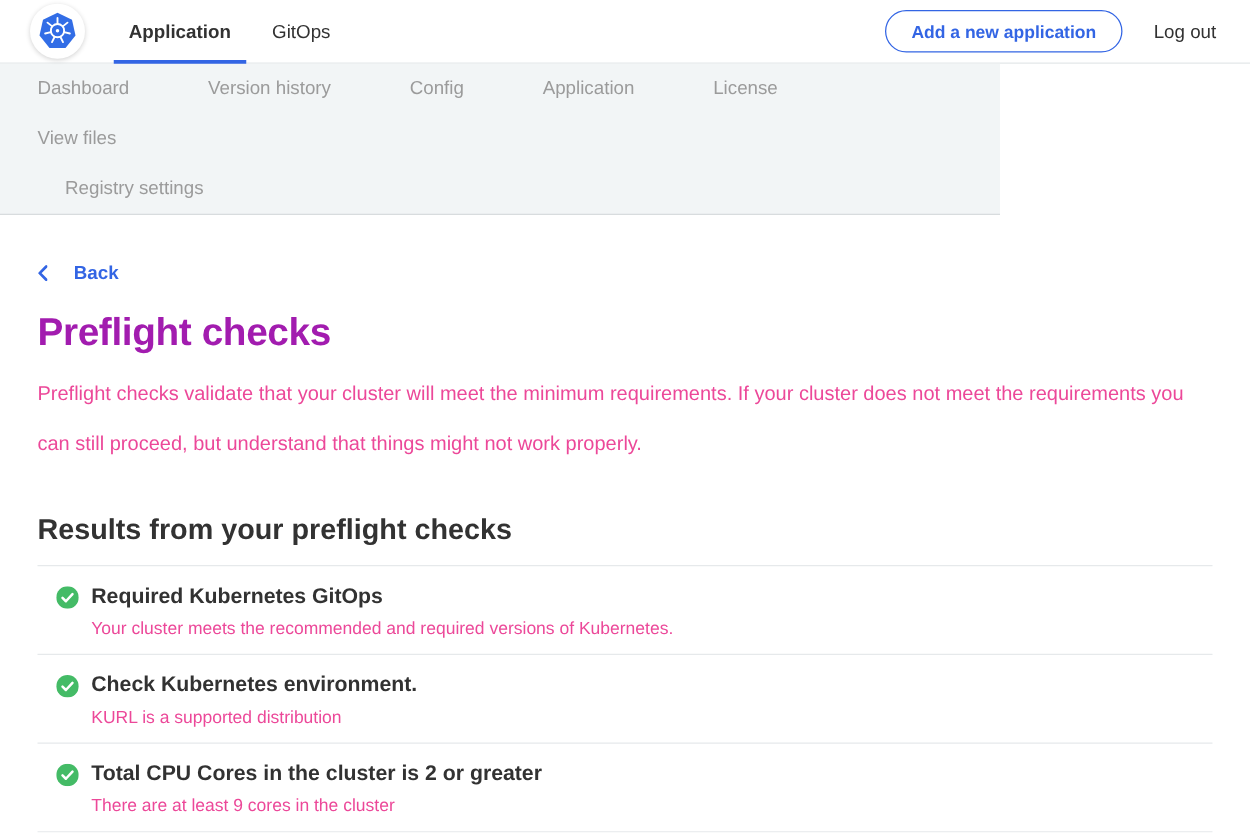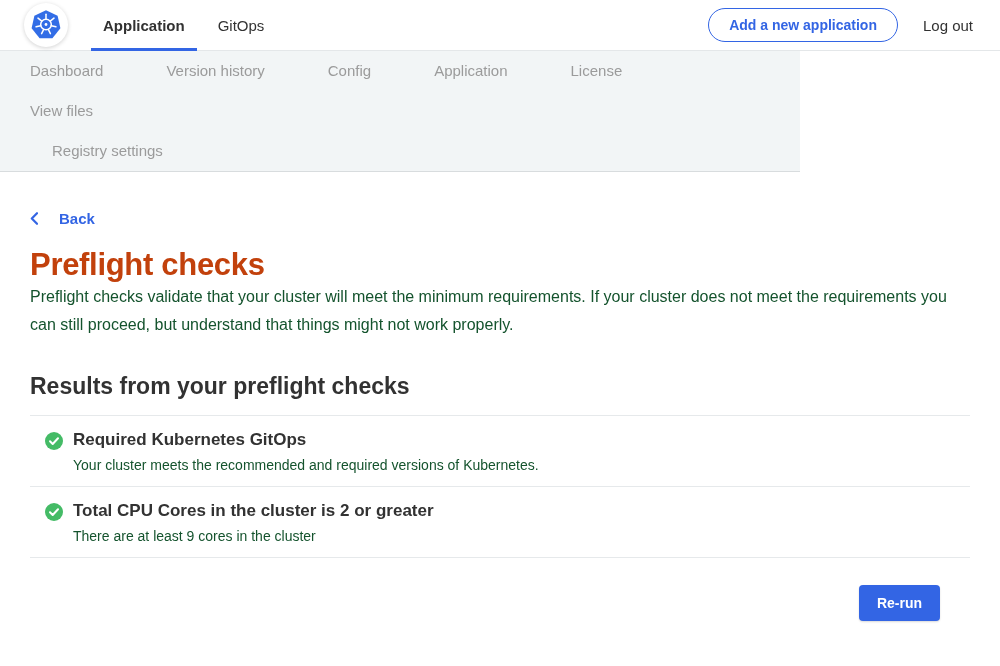--- a/index.html
+++ b/index.html
@@ -31,32 +31,32 @@
   .subnav-item { line-height: 40px; font-size: 15px; color: #9b9b9b; margin-right: 63px;
     cursor: pointer; white-space: nowrap; }
   .subnav-item.indent { margin-left: 22px; }
   .subnav-break { flex-basis: 100%; height: 0; }
 
   
   .content { padding: 0 30px; }
   .back-link { margin-top: 38px; display: inline-flex; align-items: center;
     color: #3365e4; font-size: 15px; font-weight: 700; cursor: pointer; gap: 12px; }
   .back-link svg { margin-right: 9px; }
-  h1.page-title { margin-top: 18px; font-size: 31px; font-weight: 700; color: #c2410c;
+  h1.page-title { margin-top: 18px; font-size: 31px; font-weight: 700; color: #a21caf;
     letter-spacing: -0.3px; }
-  .page-desc { font-size: 16px; line-height: 28px; color: #14532d;
+  .page-desc { margin-top: 12px; font-size: 16px; line-height: 40px; color: #ec4899;
     max-width: 920px; }
   h2.results-title { margin-top: 34px; font-size: 23px; font-weight: 700; color: #323232; }
 
   .results-list { margin-top: 15px; border-top: 1px solid #e6e9eb; }
   .check-row { display: flex; align-items: flex-start; padding: 14px 0 13px 15px;
     border-bottom: 1px solid #e6e9eb; }
   .check-icon { flex: 0 0 auto; margin: 2px 10px 0 0; }
   .check-title { font-size: 17px; font-weight: 700; color: #323232; }
-  .check-msg { margin-top: 7px; font-size: 14px; color: #14532d; }
+  .check-msg { margin-top: 7px; font-size: 14px; color: #ec4899; }
 
   .footer-actions { display: flex; justify-content: flex-end; padding: 27px 30px 0 30px; }
   .rerun-btn { background: #3365e4; color: #fff; border: none; font-family: inherit;
     font-size: 14px; font-weight: 700; padding: 10px 18px; border-radius: 4px; cursor: pointer;
     box-shadow: 0 1px 2px rgba(0,0,0,.15); }
 </style>
 </head>
 <body>
 
 <header class="topbar">
@@ -122,20 +122,30 @@
       <svg class="check-icon" width="18" height="18" viewBox="0 0 18 18">
         <circle cx="9" cy="9" r="9" fill="#44bb66"></circle>
         <path d="M5 9.3 L7.7 12 L13 6.3" fill="none" stroke="#ffffff" stroke-width="2" stroke-linecap="round" stroke-linejoin="round"></path>
       </svg>
       <div>
         <div class="check-title">Required Kubernetes GitOps</div>
         <div class="check-msg">Your cluster meets the recommended and required versions of Kubernetes.</div>
       </div>
     </div>
 
+    <div class="check-row">
+      <svg class="check-icon" width="18" height="18" viewBox="0 0 18 18">
+        <circle cx="9" cy="9" r="9" fill="#44bb66"></circle>
+        <path d="M5 9.3 L7.7 12 L13 6.3" fill="none" stroke="#ffffff" stroke-width="2" stroke-linecap="round" stroke-linejoin="round"></path>
+      </svg>
+      <div>
+        <div class="check-title">Check Kubernetes environment.</div>
+        <div class="check-msg">KURL is a supported distribution</div>
+      </div>
+    </div>
 
     <div class="check-row">
       <svg class="check-icon" width="18" height="18" viewBox="0 0 18 18">
         <circle cx="9" cy="9" r="9" fill="#44bb66"></circle>
         <path d="M5 9.3 L7.7 12 L13 6.3" fill="none" stroke="#ffffff" stroke-width="2" stroke-linecap="round" stroke-linejoin="round"></path>
       </svg>
       <div>
         <div class="check-title">Total CPU Cores in the cluster is 2 or greater</div>
         <div class="check-msg">There are at least 9 cores in the cluster</div>
       </div>

